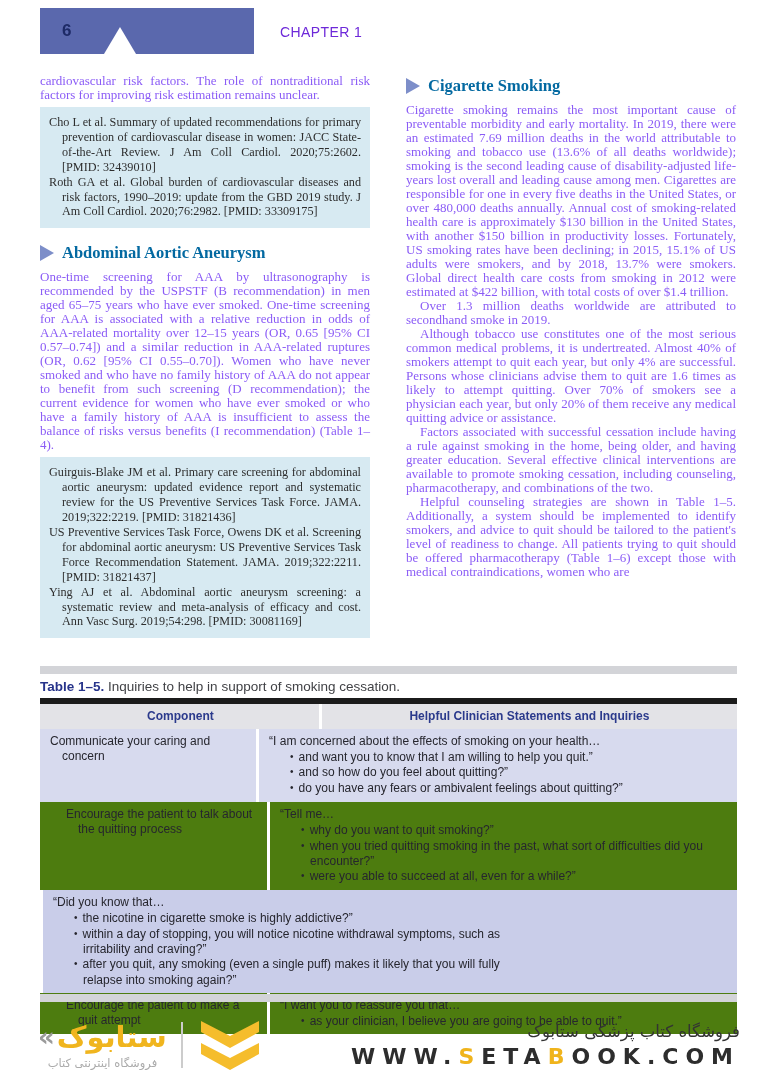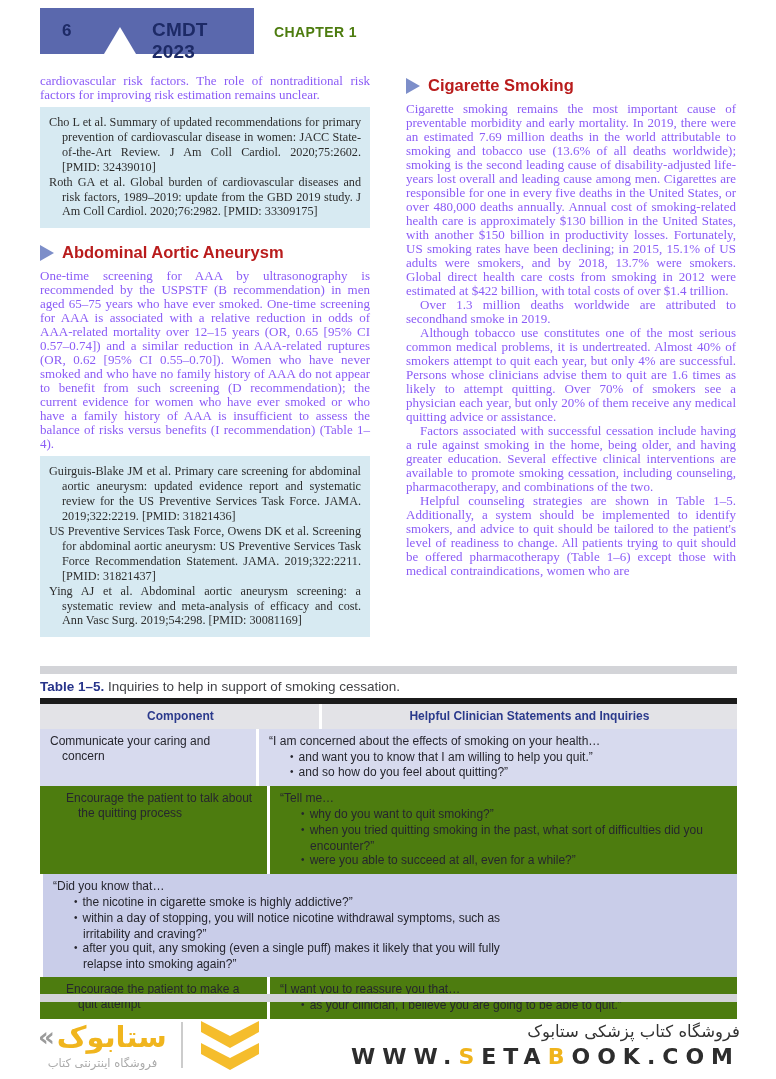--- a/index.html
+++ b/index.html
@@ -22,42 +22,42 @@
   .notch{
     position:absolute; left:64px; bottom:0; width:0; height:0;
     border-left:16px solid transparent; border-right:16px solid transparent;
     border-bottom:27px solid #ffffff;
   }
   .banner .book{
     position:absolute; left:112px; top:11px; font-family:"Liberation Sans",sans-serif;
     font-weight:bold; font-size:19px; color:#1d2a66; letter-spacing:0.2px;
   }
   .chapter{
-    position:absolute; left:234px; top:16px; font-family:"Liberation Sans",sans-serif;
-    font-weight:bold; font-size:14px; color:#4d7c0f; letter-spacing:0.4px;
+    position:absolute; left:240px; top:16px; font-family:"Liberation Sans",sans-serif;
+    font-weight:normal; font-size:14px; color:#6d28d9; letter-spacing:0.4px;
   }
   
   .columns{
     position:absolute; top:74px; left:40px; right:39px; height:592px;
     display:flex; gap:36px; overflow:hidden;
   }
   .col{ width:330px; }
   p.body{
     font-size:13px; line-height:14px; text-align:justify; color:#8b5cf6;
   }
   p.indent{ text-indent:14px; }
   .refbox{
     background:#d7eaf2; padding:8px 9px 9px 9px; margin-top:5px;
     font-size:12.2px; line-height:14.9px;
   }
   .refbox p{ padding-left:13px; text-indent:-13px; text-align:justify; }
   h2.section{
     margin-top:15px; margin-bottom:7px;
-    font-family:Liberation Sans, sans-serif; font-weight:bold;
-    font-size:16.5px; color:#b91c1c; display:flex; align-items:center;
+    font-family:Liberation Serif, serif; font-weight:bold;
+    font-size:16.5px; color:#0369a1; display:flex; align-items:center;
   }
   h2.section.first{ margin-top:2px; }
   .arrow{
     display:inline-block; width:0; height:0; margin-right:8px;
     border-top:8px solid transparent; border-bottom:8px solid transparent;
     border-left:14px solid #7d8ec9;
   }
   
   .divbar{ position:absolute; left:40px; right:39px; height:8px; background:#d3d4d8; }
   .divbar.top{ top:666px; }
@@ -108,32 +108,31 @@
 </style>
 </head>
 <body>
 
 <div class="page">
 
   <div class="hdr">
     <div class="banner">
       <span class="pagenum">6</span>
       <span class="notch"></span>
-      <span class="book">CMDT 2023</span>
     </div>
     <span class="chapter">CHAPTER 1</span>
   </div>
 
   <div class="columns">
     <div class="col">
       <p class="body">cardiovascular risk factors. The role of nontraditional risk factors for improving risk estimation remains unclear.</p>
 
       <div class="refbox">
         <p>Cho L et al. Summary of updated recommendations for primary prevention of cardiovascular disease in women: JACC State-of-the-Art Review. J Am Coll Cardiol. 2020;75:2602. [PMID: 32439010]</p>
-        <p>Roth GA et al. Global burden of cardiovascular diseases and risk factors, 1989–2019: update from the GBD 2019 study. J Am Coll Cardiol. 2020;76:2982. [PMID: 33309175]</p>
+        <p>Roth GA et al. Global burden of cardiovascular diseases and risk factors, 1990–2019: update from the GBD 2019 study. J Am Coll Cardiol. 2020;76:2982. [PMID: 33309175]</p>
       </div>
 
       <h2 class="section">
         <span class="arrow"></span>
         <span>Abdominal Aortic Aneurysm</span>
       </h2>
 
       <p class="body">One-time screening for AAA by ultrasonography is recommended by the USPSTF (B recommendation) in men aged 65–75 years who have ever smoked. One-time screening for AAA is associated with a relative reduction in odds of AAA-related mortality over 12–15 years (OR, 0.65 [95% CI 0.57–0.74]) and a similar reduction in AAA-related ruptures (OR, 0.62 [95% CI 0.55–0.70]). Women who have never smoked and who have no family history of AAA do not appear to benefit from such screening (D recommendation); the current evidence for women who have ever smoked or who have a family history of AAA is insufficient to assess the balance of risks versus benefits (I recommendation) (Table 1–4).</p>
 
       <div class="refbox">
@@ -173,20 +172,21 @@
 
     <div class="trow shade-a">
       <div class="c1">
           <span class="hang">Communicate your caring and concern</span>
         </div>
       <div class="c2">
         <div>“I am concerned about the effects of smoking on your health…</div>
         <ul>
           <li>and want you to know that I am willing to help you quit.”</li>
           <li>and so how do you feel about quitting?”</li>
+          <li>do you have any fears or ambivalent feelings about quitting?”</li>
         </ul>
       </div>
     </div>
 
     <div class="trow shade-b">
       <div class="c1">
           <span class="hang">Encourage the patient to talk about the quitting process</span>
         </div>
       <div class="c2">
         <div>“Tell me…</div>

